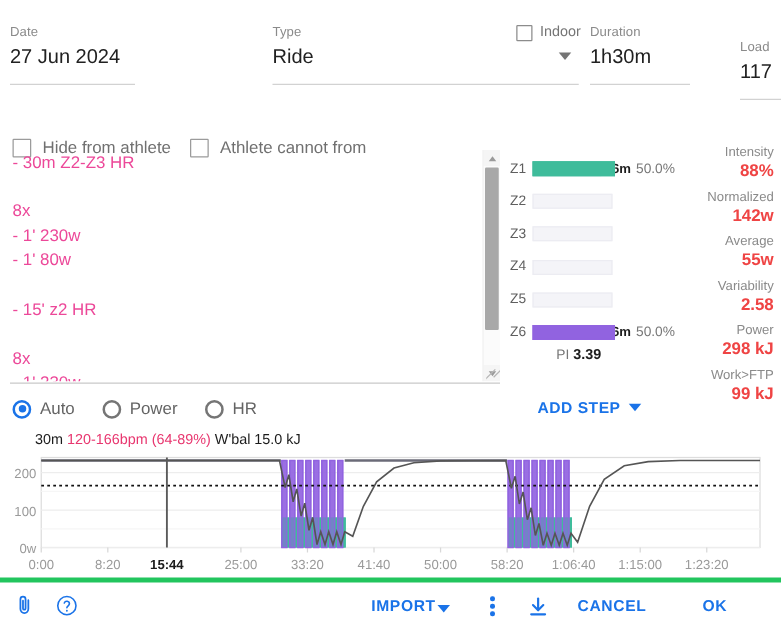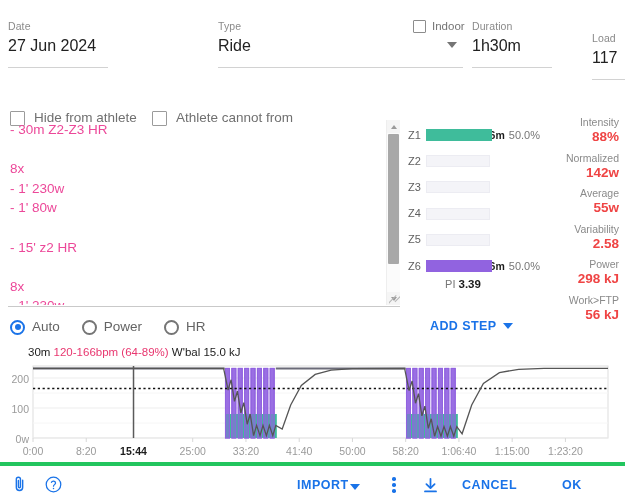--- a/index.html
+++ b/index.html
@@ -534,21 +534,21 @@
       <div class="stat">
         <div class="stat-label">Variability</div>
         <div class="stat-value">2.58</div>
       </div>
       <div class="stat">
         <div class="stat-label">Power</div>
         <div class="stat-value">298 kJ</div>
       </div>
       <div class="stat">
         <div class="stat-label">Work&gt;FTP</div>
-        <div class="stat-value">56 kJ</div>
+        <div class="stat-value">99 kJ</div>
       </div>
     </div>
 
   <div class="radios" id="mode-radios">
       <div class="radio-item">
         <span class="rc on"></span>
         <span class="radio-label">Auto</span>
       </div>
       <div class="radio-item">
         <span class="rc"></span>

